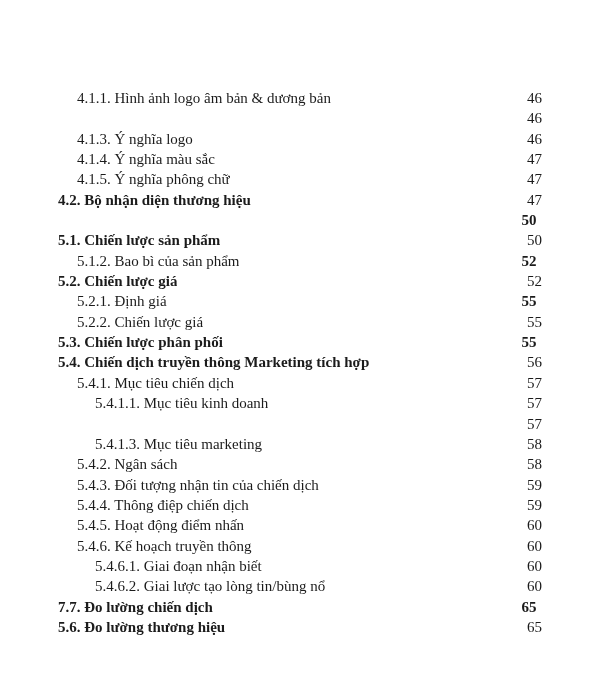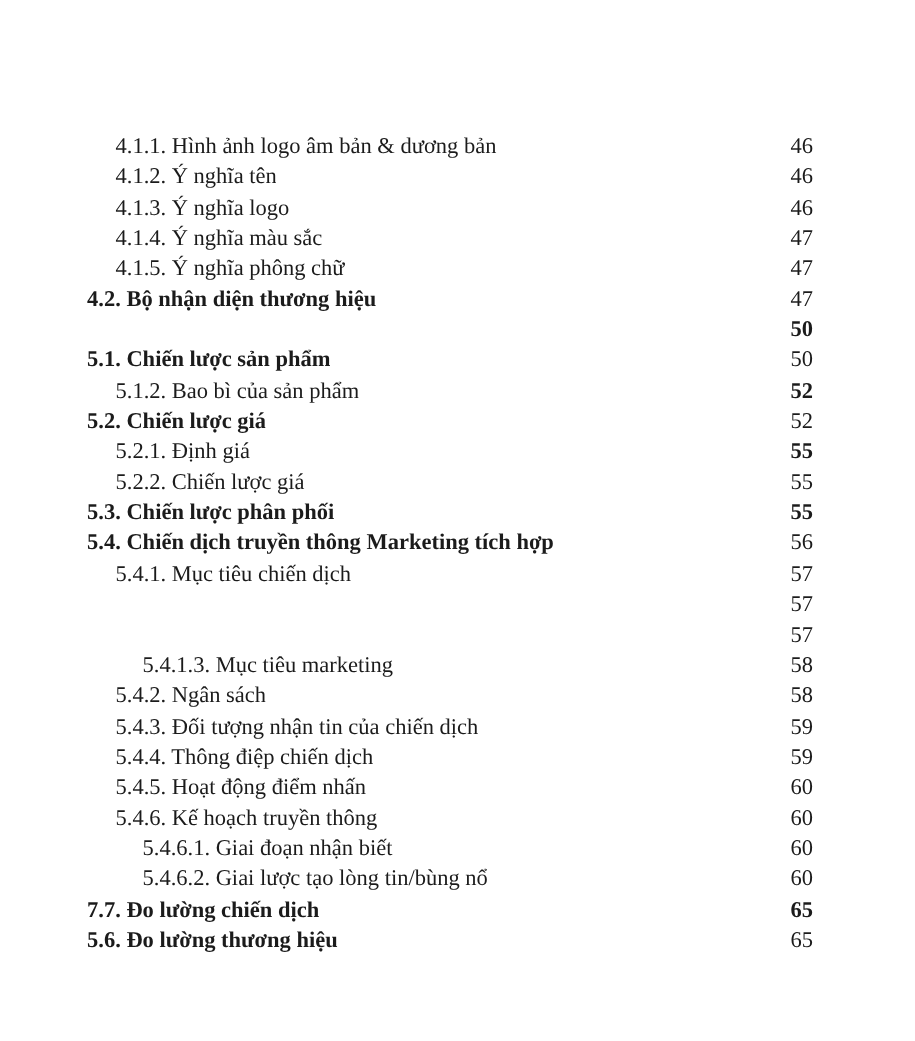--- a/index.html
+++ b/index.html
@@ -39,34 +39,33 @@
     overflow: hidden;
   }
   .toc-fill {
     flex: 1 1 auto;
   }
   .toc-pagenum {
     flex: 0 0 auto;
     text-align: right;
     min-width: 26px;
   }
-  .bold { font-weight: 700; }
+  .bold { font-weight: 700; text-align: center; }
 </style>
 </head>
 <body style="background: rgb(255, 255, 255); color: rgb(27, 27, 27);">
 
 <div class="toc-page-sheet">
   <div id="toc-list">
       <div class="toc-row level-2">
     <span class="toc-label">4.1.1. Hình ảnh logo âm bản &amp; dương bản</span>
     <span class="toc-fill"></span>
     <span class="toc-pagenum">46</span>
   </div>
       <div class="toc-row level-2">
-    <span class="toc-label">4.1.2. Ý nghĩa tên</span>
     <span class="toc-fill"></span>
     <span class="toc-pagenum">46</span>
   </div>
       <div class="toc-row level-2">
     <span class="toc-label">4.1.3. Ý nghĩa logo</span>
     <span class="toc-fill"></span>
     <span class="toc-pagenum">46</span>
   </div>
       <div class="toc-row level-2">
     <span class="toc-label">4.1.4. Ý nghĩa màu sắc</span>
@@ -121,20 +120,21 @@
     <span class="toc-label bold">5.4. Chiến dịch truyền thông Marketing tích hợp</span>
     <span class="toc-fill"></span>
     <span class="toc-pagenum">56</span>
   </div>
       <div class="toc-row level-2">
     <span class="toc-label">5.4.1. Mục tiêu chiến dịch</span>
     <span class="toc-fill"></span>
     <span class="toc-pagenum">57</span>
   </div>
       <div class="toc-row level-3">
+    <span class="toc-label">5.4.1.1. Mục tiêu kinh doanh</span>
     <span class="toc-fill"></span>
     <span class="toc-pagenum">57</span>
   </div>
       <div class="toc-row level-3">
     <span class="toc-fill"></span>
     <span class="toc-pagenum">57</span>
   </div>
       <div class="toc-row level-3">
     <span class="toc-label">5.4.1.3. Mục tiêu marketing</span>
     <span class="toc-fill"></span>

